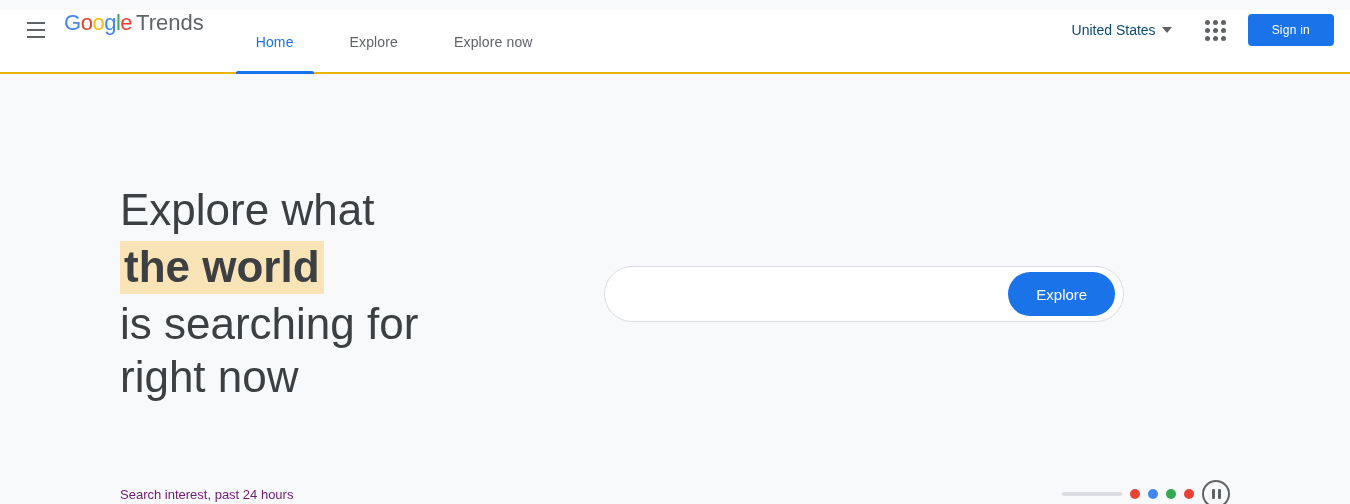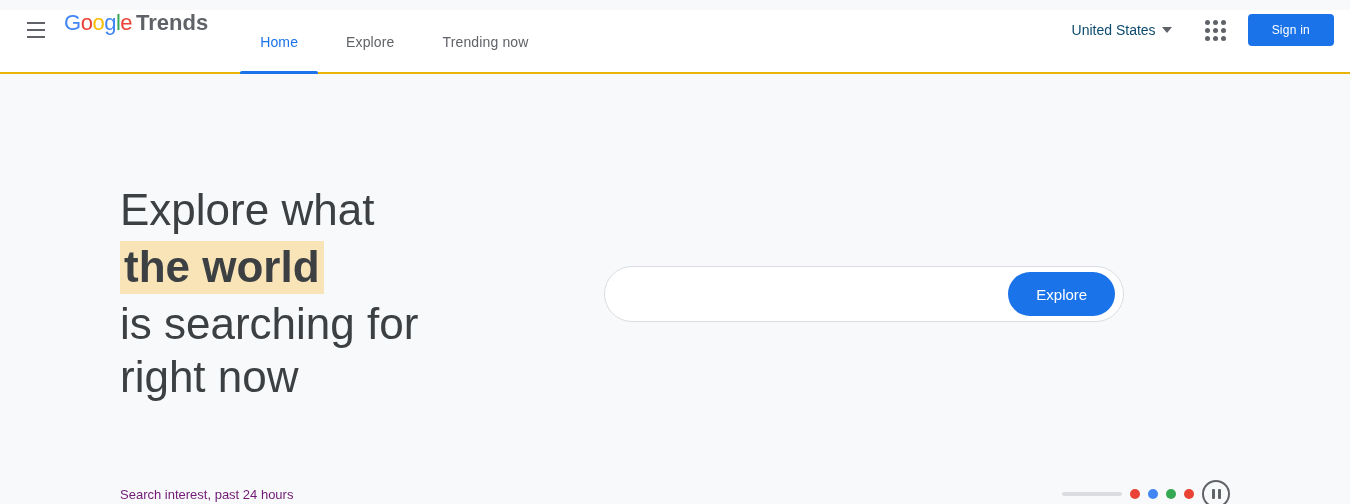--- a/index.html
+++ b/index.html
@@ -56,27 +56,27 @@
       letter-spacing: -0.5px;
     }
     .g-blue { color: #4285f4; }
     .g-red { color: #ea4335; }
     .g-yellow { color: #fbbc05; }
     .g-green { color: #34a853; }
     .logo-trends {
       font-size: 22px;
       color: #5f6368;
       margin-left: 4px;
-      font-weight: 700;
+      font-weight: 400;
     }
 
     .nav-links {
       display: flex;
       align-items: center;
-      gap: 8px;
+      gap: 16px;
       flex: 1;
     }
 
     .nav-item {
       padding: 0 20px;
       height: 64px;
       display: flex;
       align-items: center;
       font-size: 14px;
       color: #5f6368;
@@ -310,21 +310,21 @@
   <a class="logo">
     <span class="logo-google">
       <span class="g-blue">G</span><span class="g-red">o</span><span class="g-yellow">o</span><span class="g-blue">g</span><span class="g-green">l</span><span class="g-red">e</span>
     </span>
     <span class="logo-trends">Trends</span>
   </a>
 
   <nav class="nav-links">
     <a class="nav-item active">Home</a>
     <a class="nav-item">Explore</a>
-    <a class="nav-item">Trending now</a>
+    <a class="nav-item">Explore now</a>
   </nav>
 
   <div class="header-right">
     <div class="country-selector">
       <span>United States</span>
       <div class="dropdown-arrow"></div>
     </div>
 
     <div class="apps-icon">
       <div class="apps-grid">

